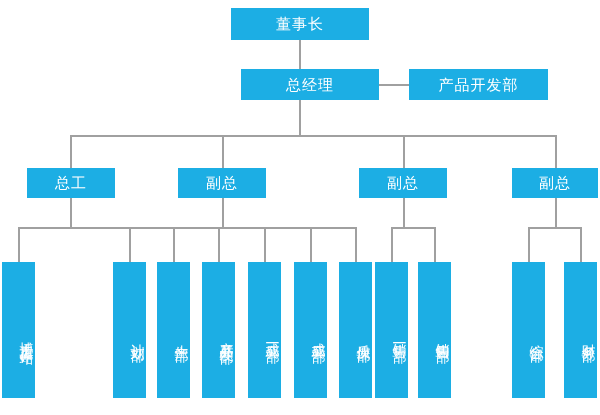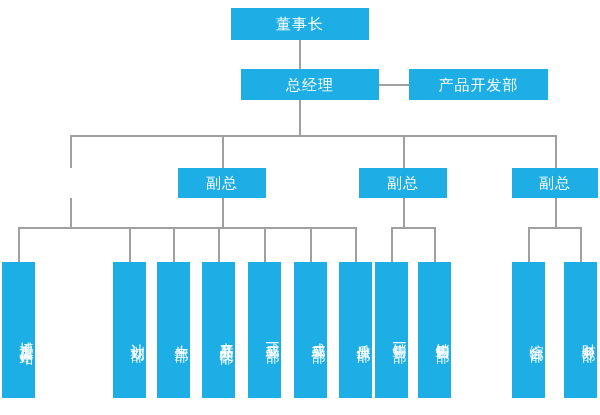--- a/index.html
+++ b/index.html
@@ -95,20 +95,23 @@
   </div>
 
   <div class="node" style="left:231px; top:69px; width:138px; height:31px;margin-left:10px;">
     <span>总经理</span>
   </div>
 
   <div class="node" style="left:409px; top:69px; width:139px; height:31px;">
     <span>产品开发部</span>
   </div>
 
+  <div class="node" style="left:27px; top:168px; width:88px; height:30px;">
+    <span>总工</span>
+  </div>
 
   <div class="node" style="left:178px; top:168px; width:88px; height:30px;">
     <span>副总</span>
   </div>
 
   <div class="node" style="left:359px; top:168px; width:88px; height:30px;">
     <span>副总</span>
   </div>
 
   <div class="node" style="left:512px; top:168px; width:86px; height:30px;">

